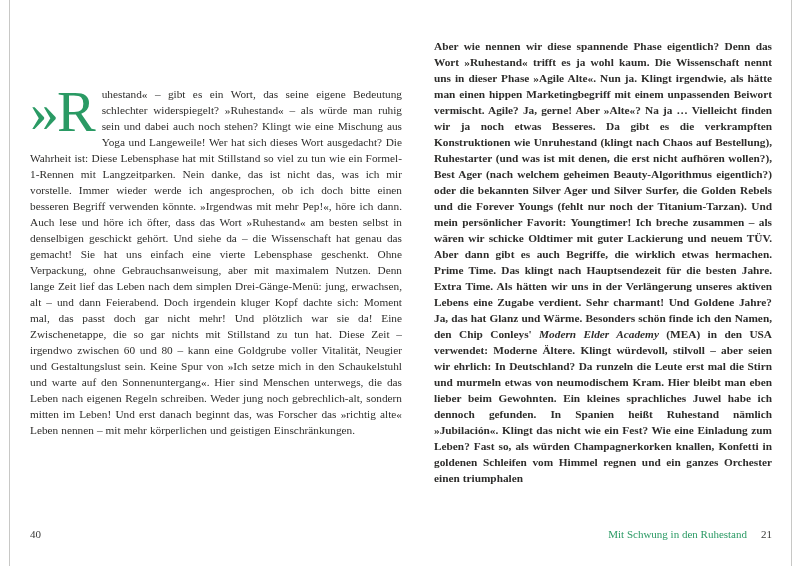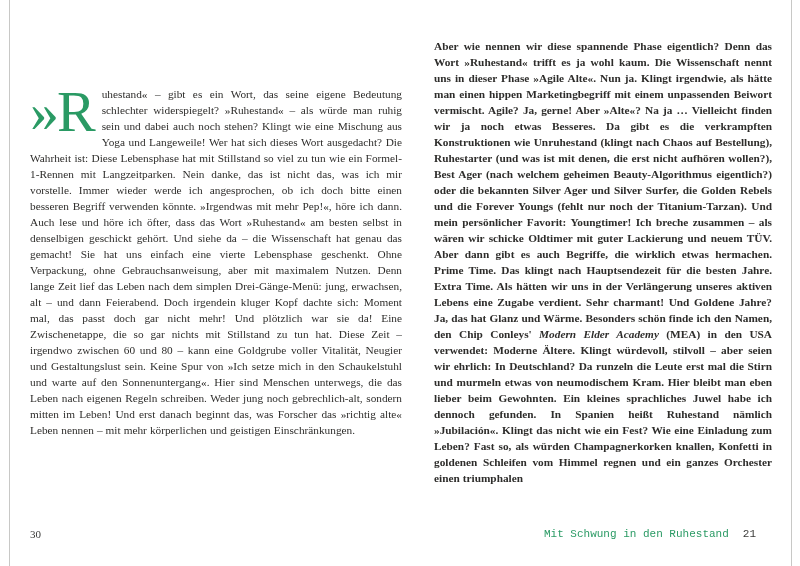--- a/index.html
+++ b/index.html
@@ -60,24 +60,23 @@
   .folio {
     position: absolute;
     top: 528px;
     font-size: 11px;
     color: #3a3a38;
   }
   .folio.left-num { left: 30px; }
   .footer-right {
     position: absolute;
     top: 528px;
-    right: 44px;
+    right: 28px;
     font-size: 11px;
     white-space: nowrap;
-    font-family: Liberation Mono, monospace;
   }
   .running-title {
     color: #2a9a64;
     margin-right: 14px;
   }
   .right-num { color: #3a3a38; }
 </style>
 </head>
 <body>
 
@@ -89,19 +88,19 @@
   <div class="left-page">
     <div class="body-text" lang="de">
       <span class="dropcap">»R</span><span>uhestand« – gibt es ein Wort, das seine eigene Bedeutung schlechter widerspiegelt? »Ruhestand« – als würde man ruhig sein und dabei auch noch stehen? Klingt wie eine Mischung aus Yoga und Langeweile! Wer hat sich dieses Wort ausgedacht? Die Wahrheit ist: Diese Lebensphase hat mit Stillstand so viel zu tun wie ein Formel-1-Rennen mit Langzeitparken. Nein danke, das ist nicht das, was ich mir vorstelle. Immer wieder werde ich angesprochen, ob ich doch bitte einen besseren Begriff verwenden könnte. »Irgendwas mit mehr Pep!«, höre ich dann. Auch lese und höre ich öfter, dass das Wort »Ruhestand« am besten selbst in denselbigen geschickt gehört. Und siehe da – die Wissenschaft hat genau das gemacht! Sie hat uns einfach eine vierte Lebensphase geschenkt. Ohne Verpackung, ohne Gebrauchsanweisung, aber mit maximalem Nutzen. Denn lange Zeit lief das Leben nach dem simplen Drei-Gänge-Menü: jung, erwachsen, alt – und dann Feierabend. Doch irgendein kluger Kopf dachte sich: Moment mal, das passt doch gar nicht mehr! Und plötzlich war sie da! Eine Zwischenetappe, die so gar nichts mit Stillstand zu tun hat. Diese Zeit – irgendwo zwischen 60 und 80 – kann eine Goldgrube voller Vitalität, Neugier und Gestaltungslust sein. Keine Spur von »Ich setze mich in den Schaukelstuhl und warte auf den Sonnenuntergang«. Hier sind Menschen unterwegs, die das Leben nach eigenen Regeln schreiben. Weder jung noch gebrechlich-alt, sondern mitten im Leben! Und erst danach beginnt das, was Forscher das »richtig alte« Leben nennen – mit mehr körperlichen und geistigen Einschränkungen.</span>
     </div>
   </div>
 
   <div class="right-page">
     <div class="body-text" lang="de"><span>Aber wie nennen wir diese spannende Phase eigentlich? Denn das Wort »Ruhestand« trifft es ja wohl kaum. Die Wissenschaft nennt uns in dieser Phase »Agile Alte«. Nun ja. Klingt irgendwie, als hätte man einen hippen Marketingbegriff mit einem unpassenden Beiwort vermischt. Agile? Ja, gerne! Aber »Alte«? Na ja … Vielleicht finden wir ja noch etwas Besseres. Da gibt es die verkrampften Konstruktionen wie Unruhestand (klingt nach Chaos auf Bestellung), Ruhestarter (und was ist mit denen, die erst nicht aufhören wollen?), Best Ager (nach welchem geheimen Beauty-Algorithmus eigentlich?) oder die bekannten Silver Ager und Silver Surfer, die Golden Rebels und die Forever Youngs (fehlt nur noch der Titanium-Tarzan). Und mein persönlicher Favorit: Youngtimer! Ich breche zusammen – als wären wir schicke Oldtimer mit guter Lackierung und neuem TÜV. Aber dann gibt es auch Begriffe, die wirklich etwas hermachen. Prime Time. Das klingt nach Hauptsendezeit für die besten Jahre. Extra Time. Als hätten wir uns in der Verlängerung unseres aktiven Lebens eine Zugabe verdient. Sehr charmant! Und Goldene Jahre? Ja, das hat Glanz und Wärme. Besonders schön finde ich den Namen, den Chip Conleys' </span><span style="font-style: italic;">Modern Elder Academy</span><span> (MEA) in den USA verwendet: Moderne Ältere. Klingt würdevoll, stilvoll – aber seien wir ehrlich: In Deutschland? Da runzeln die Leute erst mal die Stirn und murmeln etwas von neumodischem Kram. Hier bleibt man eben lieber beim Gewohnten. Ein kleines sprachliches Juwel habe ich dennoch gefunden. In Spanien heißt Ruhestand nämlich »Jubilación«. Klingt das nicht wie ein Fest? Wie eine Einladung zum Leben? Fast so, als würden Champagnerkorken knallen, Konfetti in goldenen Schleifen vom Himmel regnen und ein ganzes Orchester einen triumphalen</span></div>
   </div>
 
-  <div class="folio left-num">30</div>
+  <div class="folio left-num">40</div>
 
   <div class="footer-right">
     <span class="running-title">Mit Schwung in den Ruhestand</span><span class="right-num">21</span>
   </div>
 
 </div>
 
 </body></html>

